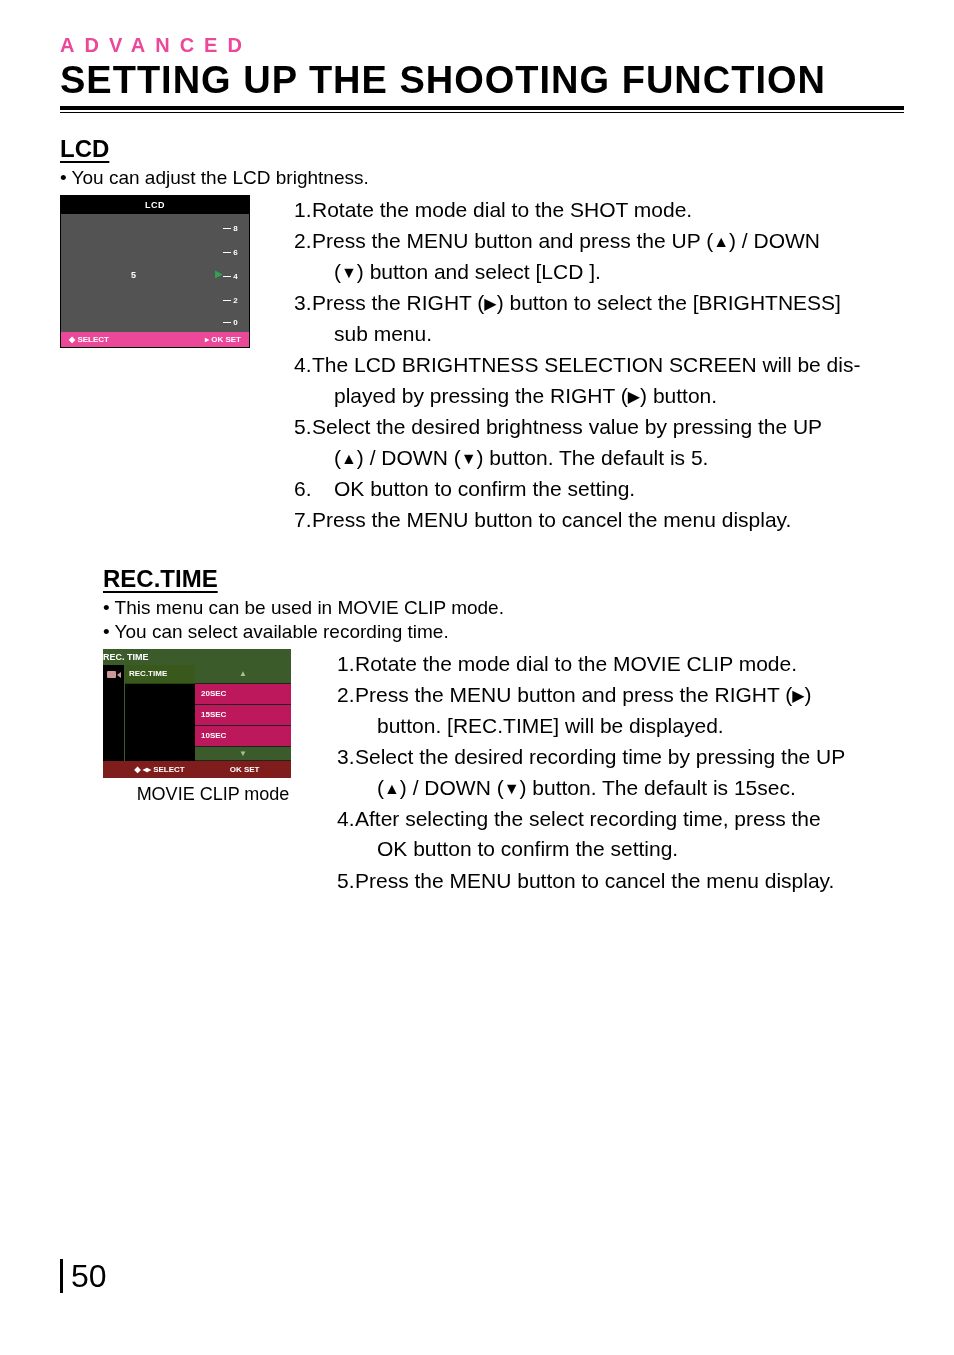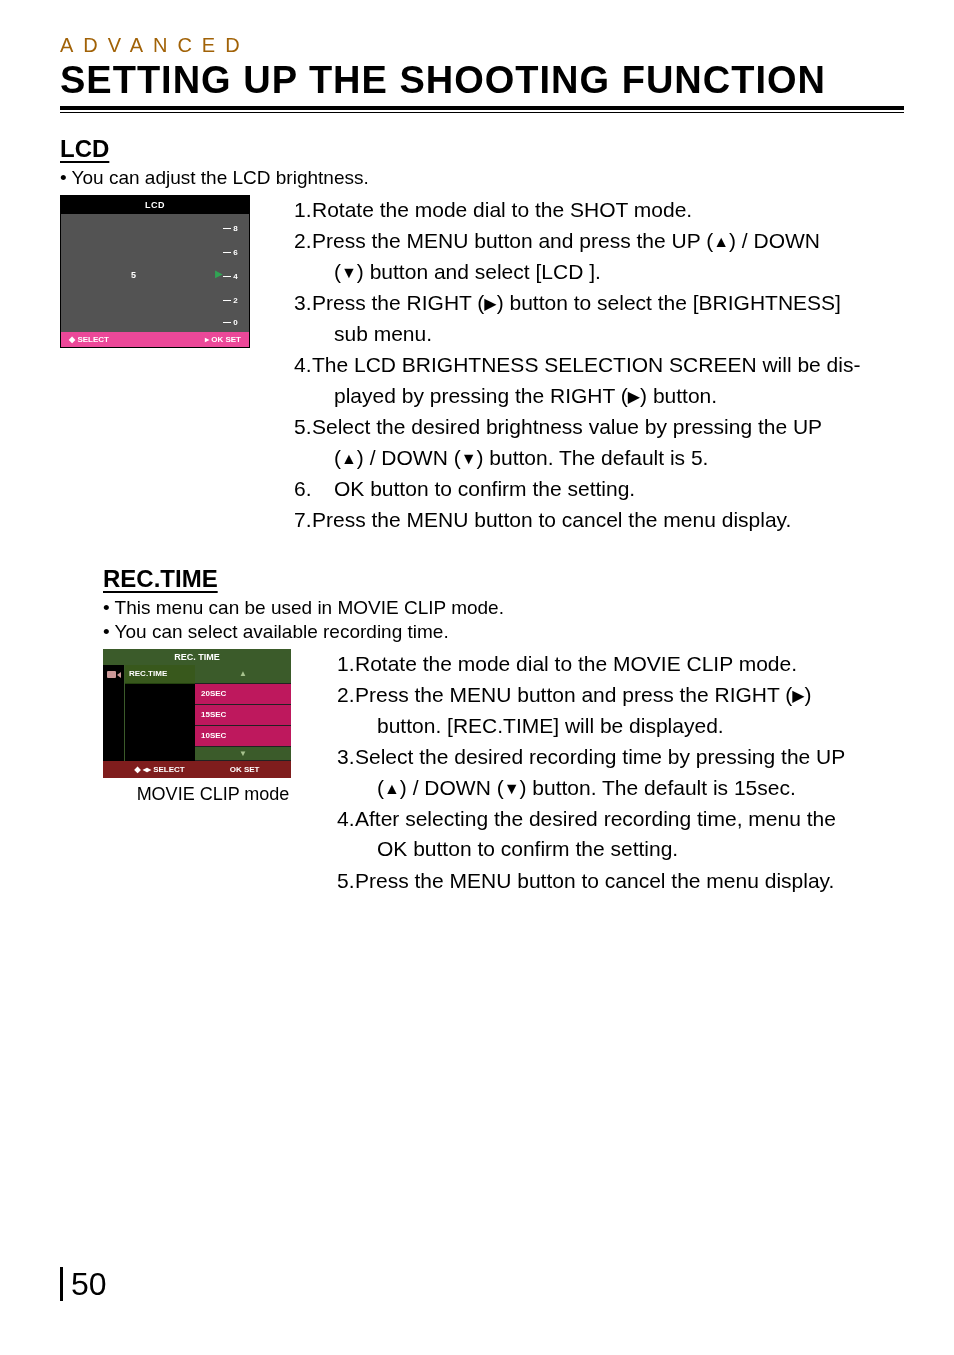--- a/index.html
+++ b/index.html
@@ -8,22 +8,23 @@
     width: 954px;
     height: 1355px;
     background: #fff;
     color: #000;
     position: relative;
     padding: 34px 50px 0 60px;
   }
   .section-label {
     letter-spacing: 10px;
     font-size: 20px;
-    color: #a16207;
+    color: #ec4899;
     margin-bottom: 2px;
+    font-weight: bold;
   }
   .page-title {
     font-size: 38px;
     font-weight: 900;
     letter-spacing: 1px;
   }
   .title-rule {
     border: none;
     border-top: 4px solid #000;
     margin: 4px 0 0 0;
@@ -134,21 +135,20 @@
   }
 
   
   .rec-box {
     width: 188px;
     background: #000;
   }
   .rec-title {
     background: #3b5b2a;
     color: #fff;
-    text-align: center;
     font-size: 9px;
     font-weight: bold;
     padding: 3px 0;
   }
   .rec-row {
     display: flex;
     height: 21px;
   }
   .rec-row.header { height: 19px; }
   .rec-cell-a {
@@ -194,21 +194,21 @@
     gap: 45px;
   }
   .caption {
     text-align: center;
     font-size: 18px;
     margin-top: 6px;
   }
   .page-num {
     position: absolute;
     left: 60px;
-    bottom: 52px;
+    bottom: 60px;
     font-size: 32px;
   }
   .page-num::before{
     content:"";
     display:inline-block;
     width:3px;
     height:34px;
     background:#000;
     vertical-align:-6px;
     margin-right:8px;
@@ -372,21 +372,21 @@
 
       <div class="step">
           <span class="num">3.</span>
           <span class="txt"> <span>Select the desired recording time by pressing the UP</span>
         <span class="indent"><span>(</span><span class="tri">▲</span><span>) / DOWN (</span><span class="tri">▼</span><span>) button. The default is 15sec.</span></span>
       </span>
         </div>
 
       <div class="step">
           <span class="num">4.</span>
-          <span class="txt"> <span>After selecting the desired recording time, menu the</span>
+          <span class="txt"> <span>After selecting the select recording time, press the</span>
         <span class="indent">OK button to confirm the setting.</span>
       </span>
         </div>
 
       <div class="step">
           <span class="num">5.</span>
           <span class="txt"> <span>Press the MENU button to cancel the menu display.</span></span>
         </div>
     </div>
   </div>

